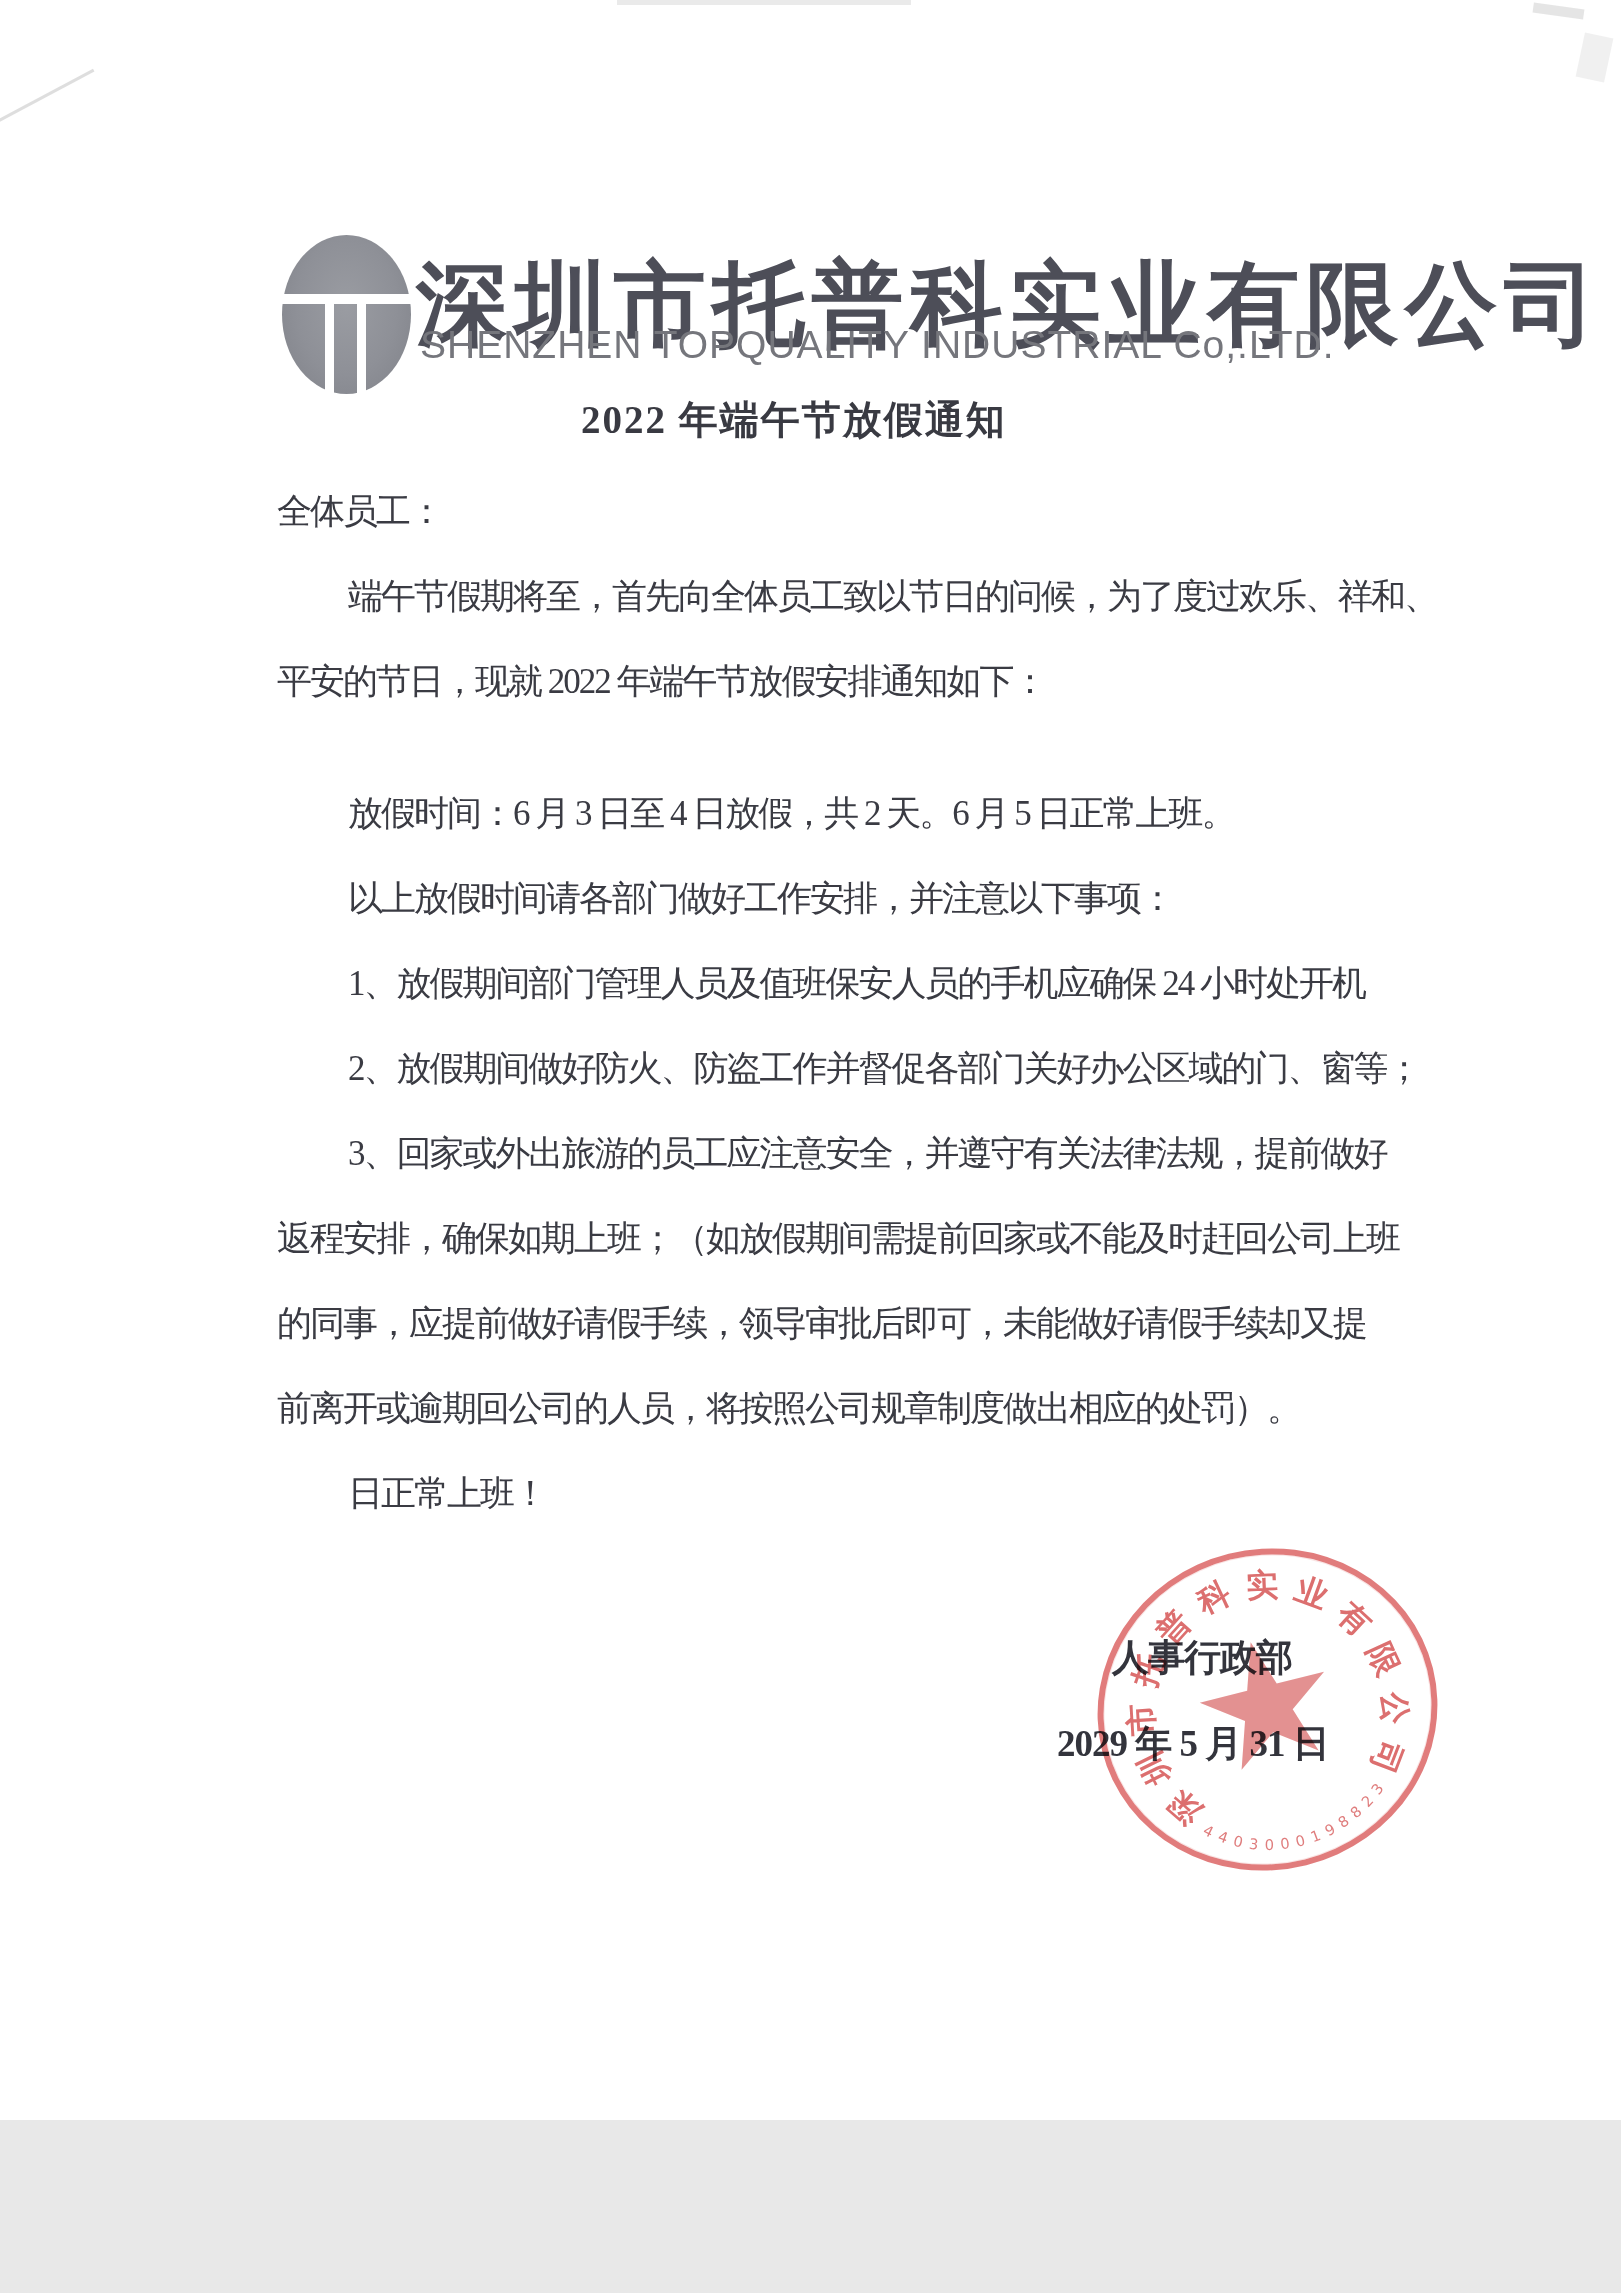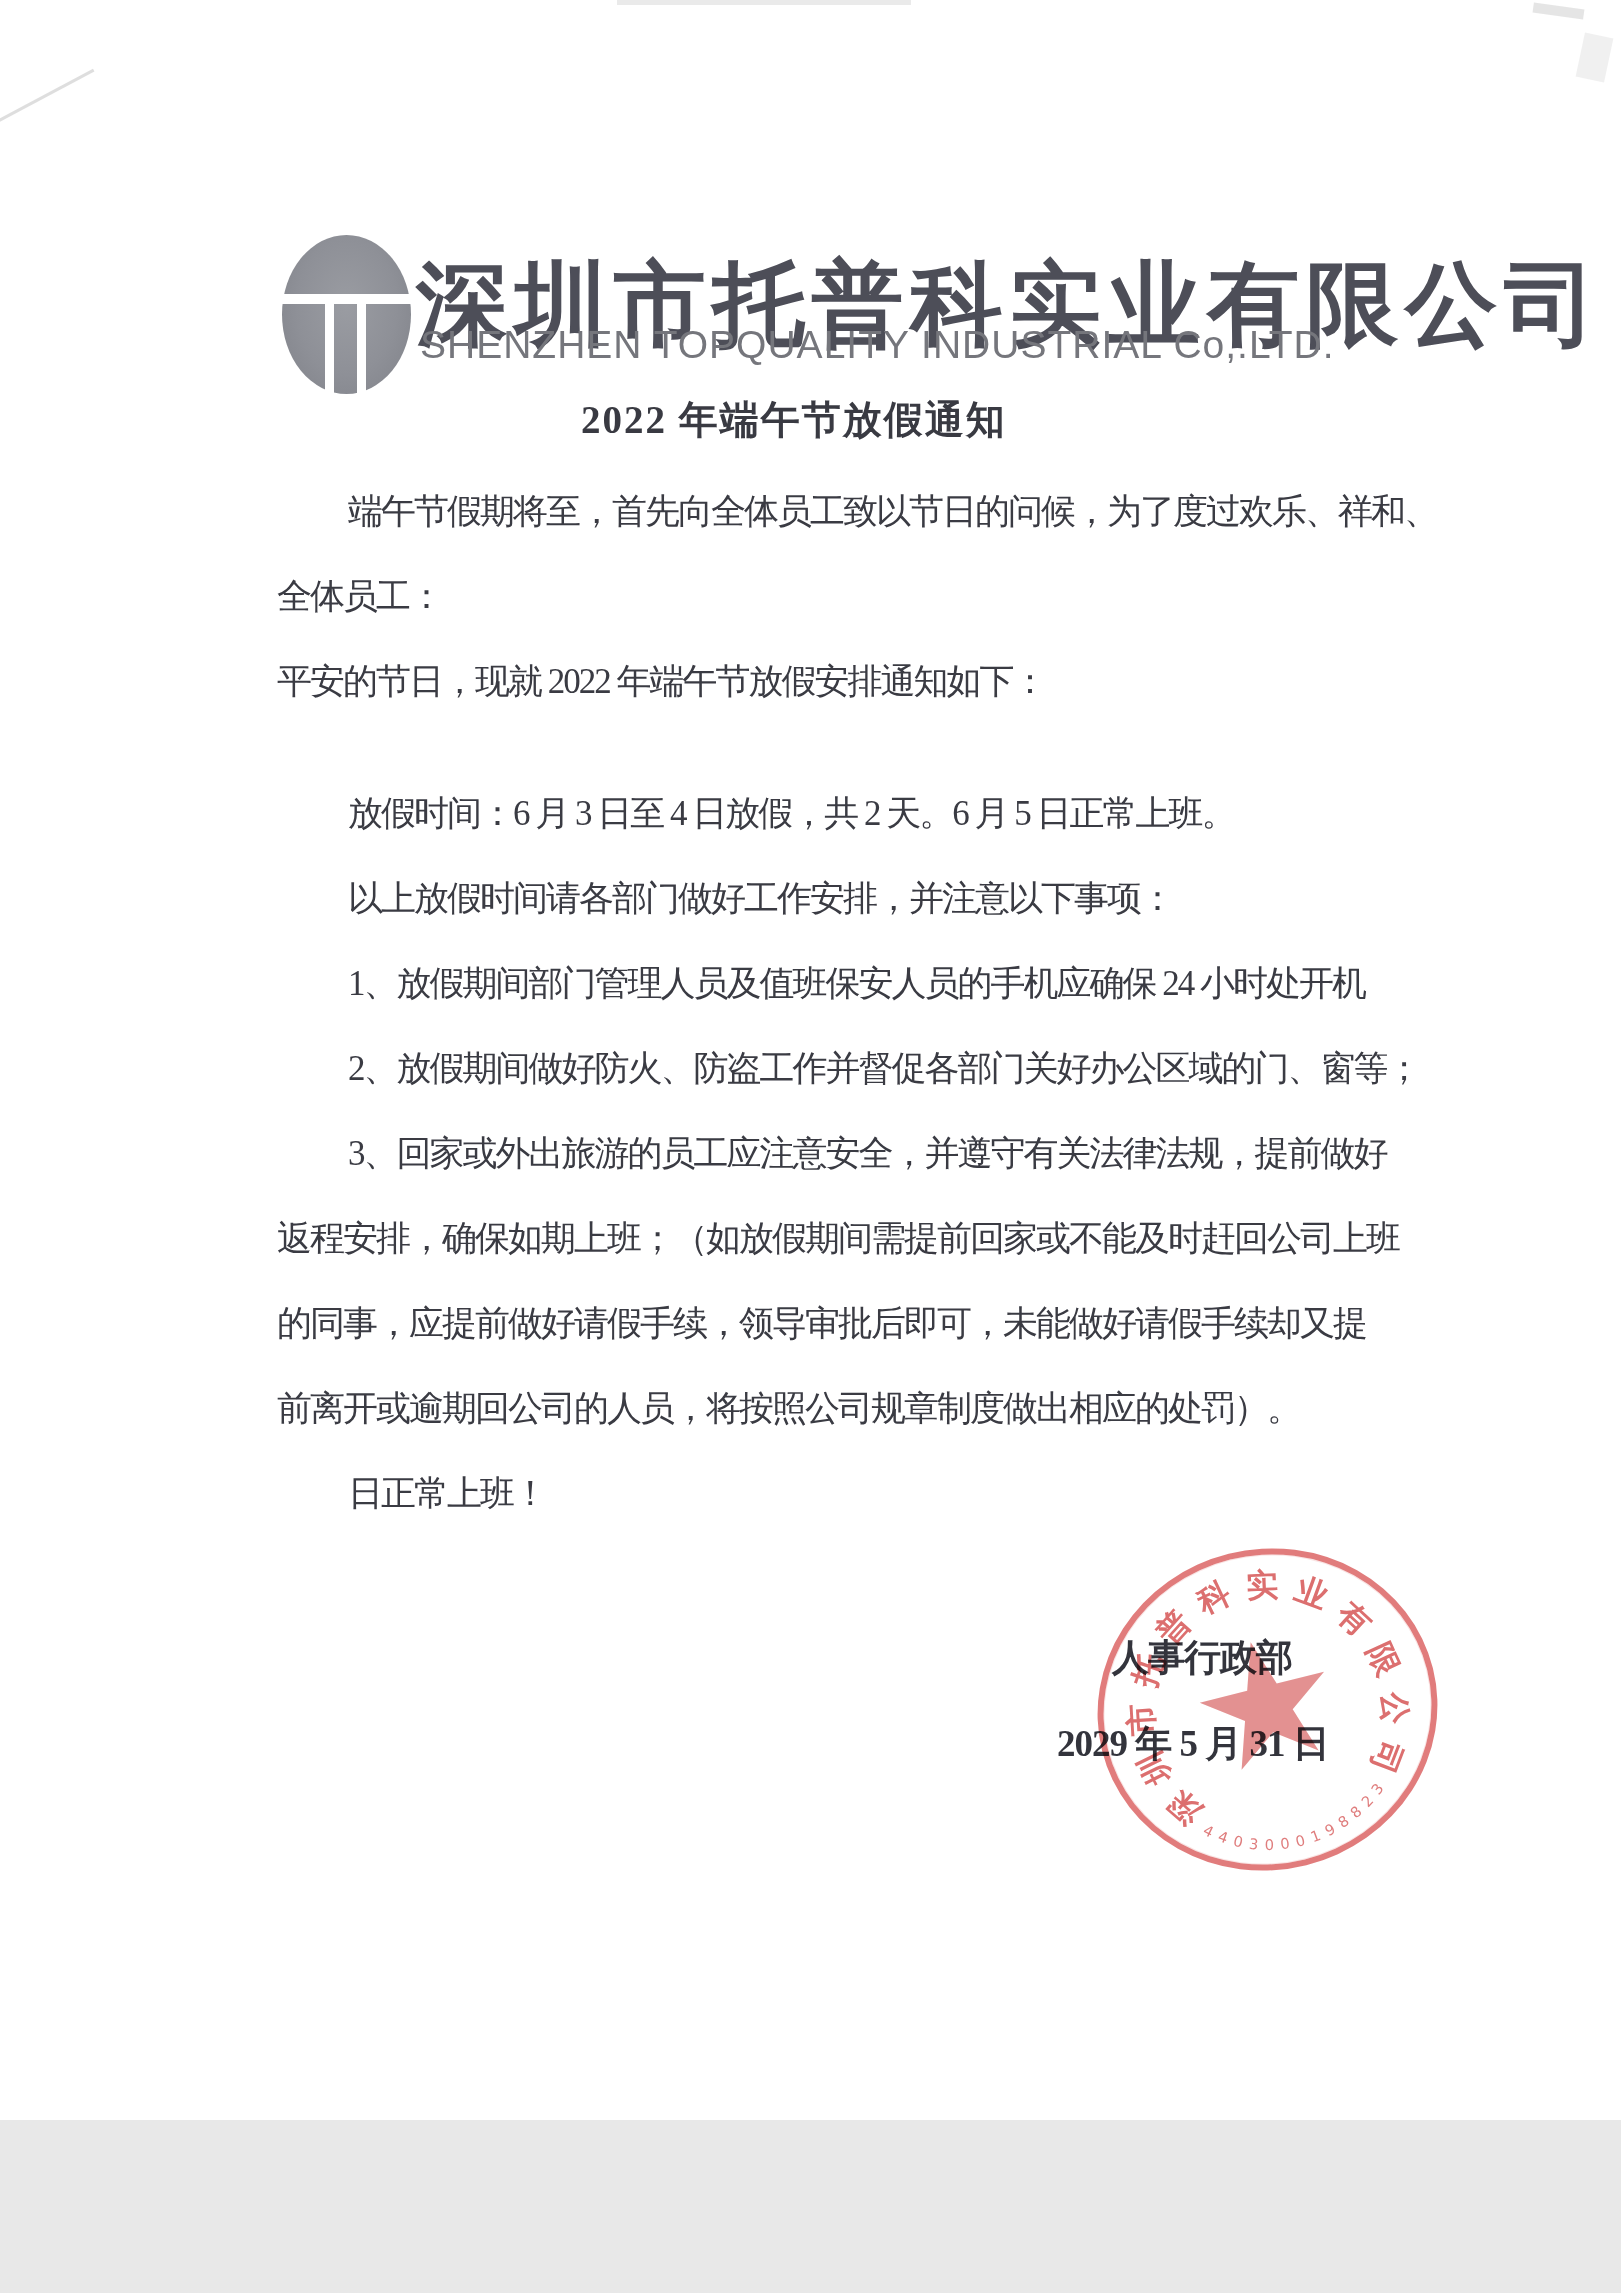--- a/index.html
+++ b/index.html
@@ -94,22 +94,22 @@
     <div class="logo-hbar"></div>
     <div class="logo-vbar1"></div>
     <div class="logo-vbar2"></div>
   </div>
   <div class="company-cn">深圳市托普科实业有限公司</div>
   <div class="company-en">SHENZHEN TOPQUALITY INDUSTRIAL Co,.LTD.</div>
 
   <div class="doc-title">2022 年端午节放假通知</div>
 
   <div class="body-block" id="body-lines">
+      <div class="line">全体员工：</div>
       <div class="line indent">端午节假期将至，首先向全体员工致以节日的问候，为了度过欢乐、祥和、</div>
-      <div class="line">全体员工：</div>
       <div class="line">平安的节日，现就 2022 年端午节放假安排通知如下：</div>
       <div class="line indent gap">放假时间：6 月 3 日至 4 日放假，共 2 天。6 月 5 日正常上班。</div>
       <div class="line indent">以上放假时间请各部门做好工作安排，并注意以下事项：</div>
       <div class="line indent">1、放假期间部门管理人员及值班保安人员的手机应确保 24 小时处开机</div>
       <div class="line indent">2、放假期间做好防火、防盗工作并督促各部门关好办公区域的门、窗等；</div>
       <div class="line indent">3、回家或外出旅游的员工应注意安全，并遵守有关法律法规，提前做好</div>
       <div class="line">返程安排，确保如期上班；（如放假期间需提前回家或不能及时赶回公司上班</div>
       <div class="line">的同事，应提前做好请假手续，领导审批后即可，未能做好请假手续却又提</div>
       <div class="line">前离开或逾期回公司的人员，将按照公司规章制度做出相应的处罚）。</div>
       <div class="line indent">日正常上班！</div>

